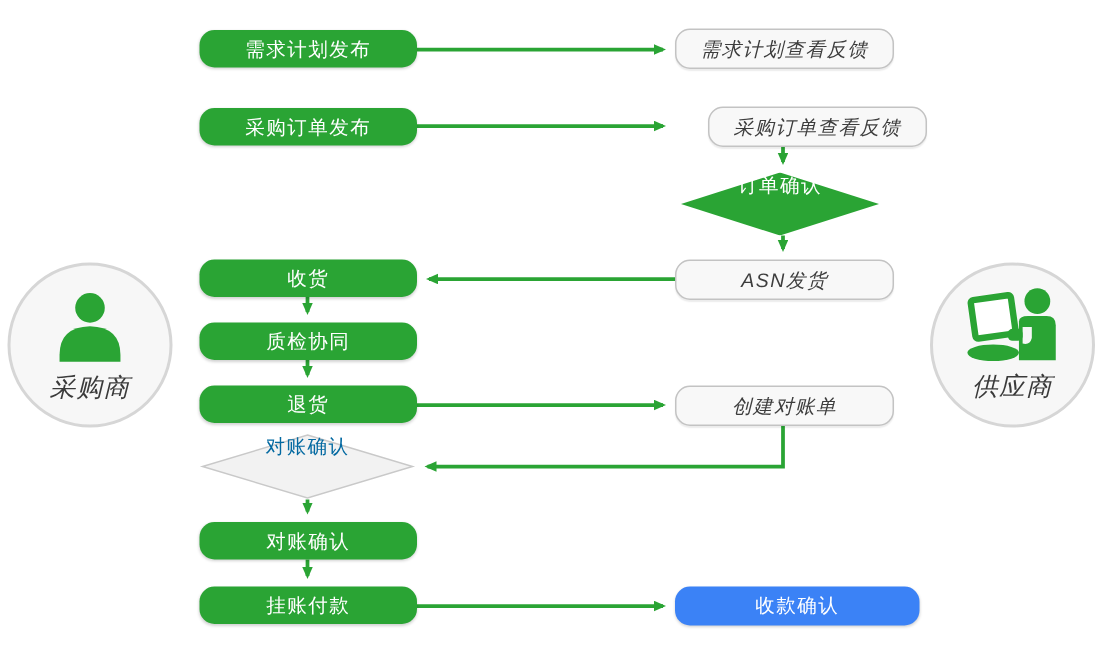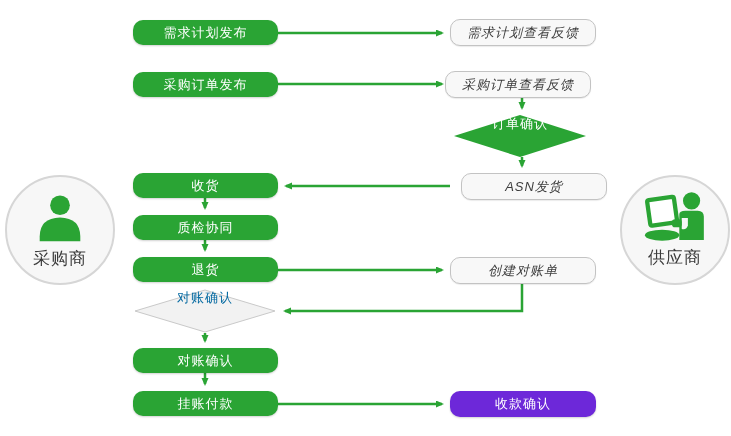--- a/index.html
+++ b/index.html
@@ -5,30 +5,30 @@
   html,body{margin:0;padding:0;background:#ffffff;}
   body{width:731px;height:436px;overflow:hidden;font-family:"Liberation Sans","DejaVu Sans",sans-serif;}
   .canvas{position:relative;width:731px;height:436px;background:#ffffff;}
   svg.connectors{position:absolute;left:0;top:0;width:731px;height:436px;pointer-events:none;}
   .node{position:absolute;display:flex;align-items:center;justify-content:center;
         box-sizing:border-box;font-size:13px;border-radius:10px;letter-spacing:1px;}
   .node-green{background:#2aa434;color:#ffffff;width:145px;height:25px;
         box-shadow:0 1px 2px rgba(0,0,0,.18);}
   .node-white{background:#f8f8f8;border:1px solid #c3c3c3;color:#3d3d3d;width:146px;height:27px;
         box-shadow:0 1px 1px rgba(0,0,0,.08);font-style:italic;}
-  .node-red{background:#6d28d9;color:#ffffff;width:146px;height:26px;
+  .node-red{background:#3b82f6;color:#ffffff;width:163px;height:26px;
         box-shadow:0 1px 2px rgba(0,0,0,.18);}
   .diamond{position:absolute;display:flex;align-items:flex-start;justify-content:center;}
   .diamond>svg{position:absolute;left:0;top:0;width:100%;height:100%;}
   .diamond>span{position:relative;font-size:13px;letter-spacing:1px;}
   .diamond-green>span{color:#ffffff;}
   .diamond-gray>span{color:#0369a1;}
   .actor{position:absolute;width:110px;height:110px;border-radius:50%;
         background:#f7f7f7;border:2px solid #d6d6d6;box-sizing:border-box;
-        display:flex;flex-direction:column;align-items:center;justify-content:center;}
+        display:flex;flex-direction:column;align-items:center;justify-content:center;font-style:italic;}
   .actor-label{font-size:17px;color:#3a3a3a;margin-top:1px;letter-spacing:1px;}
 </style>
 </head>
 <body>
 
 <div class="canvas">
 
   <svg class="connectors">
     <defs>
       <marker id="arr" markerUnits="userSpaceOnUse" markerWidth="10" markerHeight="10" refX="6" refY="3.5" orient="auto">
@@ -75,32 +75,32 @@
   <div class="node node-green" style="left:133px;top:348px">
       <span>对账确认</span>
     </div>
   <div class="node node-green" style="left:133px;top:391px">
       <span>挂账付款</span>
     </div>
 
   <div class="node node-white" style="left:450px;top:19px">
       <span>需求计划查看反馈</span>
     </div>
-  <div class="node node-white" style="left:445px;top:71px">
+  <div class="node node-white" style="left:472px;top:71px">
       <span>采购订单查看反馈</span>
     </div>
 
   <div class="diamond diamond-green" style="left:454px;top:115px;width:132px;height:42px">
     <svg viewBox="0 0 132 42">
       <polygon points="66,0 132,21 66,42 0,21" fill="#2aa434"></polygon>
     </svg>
     <span>订单确认</span>
   </div>
 
-  <div class="node node-white" style="left:461px;top:173px">
+  <div class="node node-white" style="left:450px;top:173px">
       <span>ASN发货</span>
     </div>
   <div class="node node-white" style="left:450px;top:257px">
       <span>创建对账单</span>
     </div>
   <div class="node node-red" style="left:450px;top:391px">
       <span>收款确认</span>
     </div>
 
   <div class="actor" style="left:5px;top:175px">

